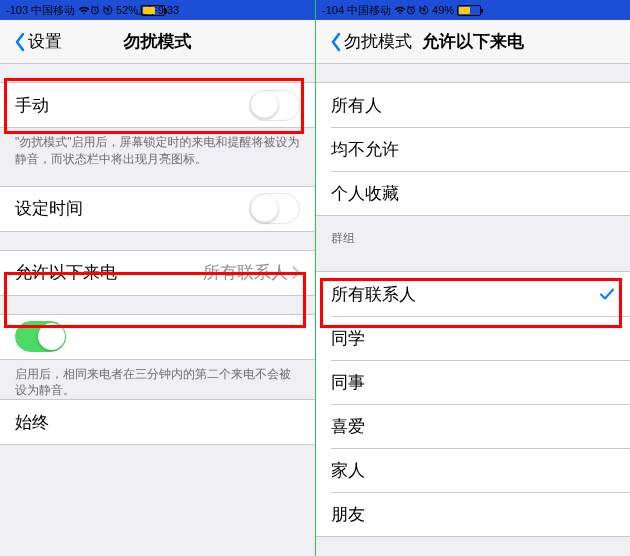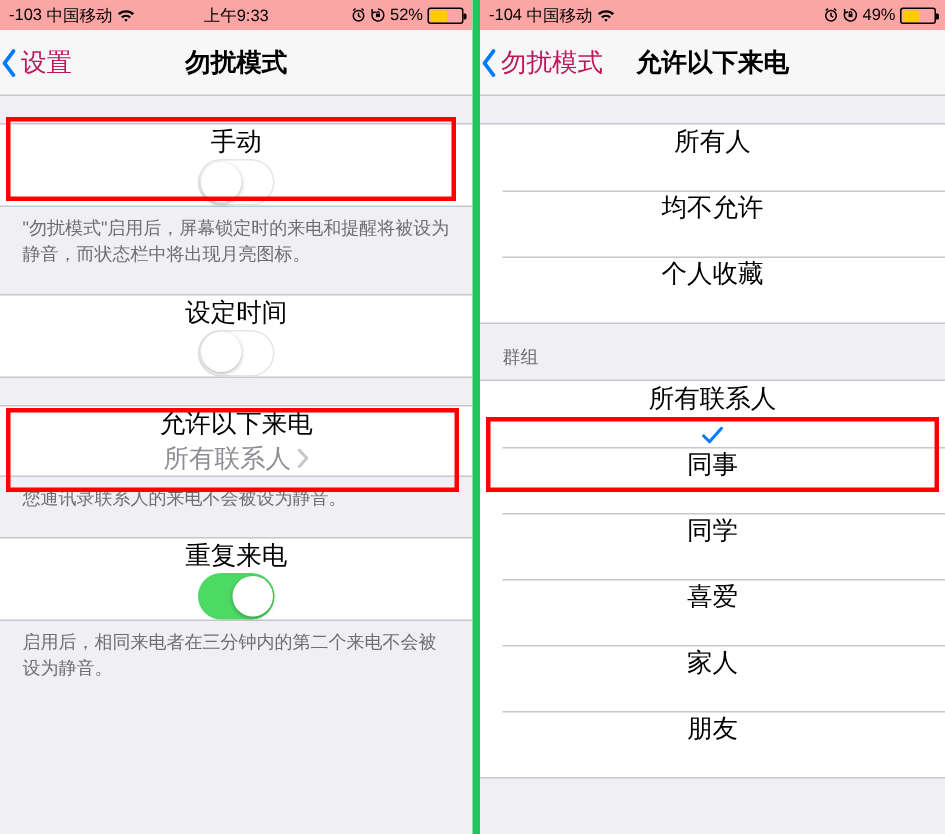--- a/index.html
+++ b/index.html
@@ -1,46 +1,46 @@
 <!DOCTYPE html>
 <html><head>
 <meta charset="utf-8">
 <style>
   * { margin:0; padding:0; box-sizing:border-box; font-family: -apple-system, "Helvetica Neue", Arial, sans-serif; }
   body { background:#fff; width:630px; height:556px; overflow:hidden; }
   .wrap { display:flex; width:630px; height:556px; }
   .phone { width:315px; height:556px; background:#efeff4; display:flex; flex-direction:column; position:relative; overflow:hidden; }
-  .phone + .phone { border-left:5px solid #22c55e; }
-
-  
-  .status { height:20px; background:#fca5a5; display:flex; align-items:center; justify-content:space-between; font-size:11px; padding:0 6px; color:#000; }
+  .phone + .phone { border-left:1px solid #22c55e; }
+
+  
+  .status { height:20px; background:#1d4ed8; display:flex; align-items:center; font-size:11px; padding:0 6px; color:#000; }
   .status .left, .status .right { display:flex; align-items:center; gap:3px; }
   .status .center { position:absolute; left:0; right:0; text-align:center; font-size:11px; font-weight:400; pointer-events:none; }
   .wifi-ic { width:12px; height:9px; }
   .batt { width:24px; height:11px; border:1px solid #000; border-radius:2px; position:relative; display:flex; align-items:center; }
   .batt::after { content:""; position:absolute; right:-3px; top:3px; width:2px; height:4px; background:#000; border-radius:0 1px 1px 0; }
   .batt-fill { height:7px; margin-left:1px; background:#ffcc00; border-radius:1px; }
   .alarm-ic, .lock-ic { width:10px; height:10px; }
 
   
   .nav { height:44px; background:#f7f7f8; border-bottom:1px solid #c8c7cc; display:flex; align-items:center; position:relative; }
-  .nav-back { display:flex; align-items:center; color:#be185d; font-size:17px; padding-left:0; gap:2px; }
+  .nav-back { display:flex; align-items:center; color:#000000; font-size:17px; padding-left:14px; gap:2px; }
   .nav-title { position:absolute; left:0; right:0; text-align:center; font-size:17px; font-weight:600; pointer-events:none; }
   .chev { width:12px; height:20px; }
 
   .content { flex:1; overflow:hidden; }
 
   .cell-group { margin-top:18px; background:#fff; border-top:1px solid #c8c7cc; border-bottom:1px solid #c8c7cc; }
   .cell-group.tight { margin-top:0; }
-  .cell { min-height:44px; padding:0 15px; display:flex; align-items:center; justify-content:space-between; font-size:17px; color:#000; position:relative;flex-direction:column; }
+  .cell { min-height:44px; padding:0 15px; display:flex; align-items:center; justify-content:space-between; font-size:17px; color:#000; position:relative; }
   .cell + .cell::before { content:""; position:absolute; left:15px; right:0; top:0; height:1px; background:#c8c7cc; }
   .cell .value { color:#8e8e93; font-size:17px; display:flex; align-items:center; gap:4px; }
   .disclosure { width:8px; height:13px; }
   .footer { font-size:12px; color:#6d6d72; padding:6px 15px 0 15px; line-height:1.4; }
-  .header-label { font-size:12px; color:#6d6d72; padding:14px 15px 6px 15px; }
+  .header-label { font-size:12px; color:#6d6d72; padding:14px 15px 24px 15px; }
 
   
   .switch { width:51px; height:31px; border-radius:31px; background:#fff; border:1.5px solid #e5e5ea; position:relative; flex-shrink:0; }
   .switch.on { background:#4cd964; border-color:#4cd964; }
   .knob { width:27px; height:27px; border-radius:50%; background:#fff; box-shadow:0 1px 3px rgba(0,0,0,0.3); position:absolute; top:0.5px; left:0.5px; transition:none; }
   .switch.on .knob { left:auto; right:0.5px; }
 
   .check { width:16px; height:16px; }
 
   
@@ -119,32 +119,35 @@
         <div class="cell">
           <span>允许以下来电</span>
           <span class="value">
             <span>所有联系人</span>
             <svg class="disclosure" viewBox="0 0 8 13">
                 <path d="M1.5 1 L6.5 6.5 L1.5 12" fill="none" stroke="#c7c7cc" stroke-width="2" stroke-linecap="round" stroke-linejoin="round"></path>
               </svg>
           </span>
         </div>
       </div>
-      <div class="footer">您通讯录联系人的来电不会被设为静音。</div>
-
-      <div class="cell-group">
-        <div class="cell">
-          <span>重复来电</span>
+
+      <div class="cell-group">
+        <div class="cell">
           <div class="switch on">
               <div class="knob"></div>
             </div>
         </div>
       </div>
       <div class="footer">启用后，相同来电者在三分钟内的第二个来电不会被设为静音。</div>
 
+      <div class="cell-group tight">
+        <div class="cell">
+          <span>始终</span>
+        </div>
+      </div>
 
     </div>
   </div>
 
   <div class="phone">
     <div class="hl" style="left:4px; top:278px; width:302px; height:50px;"></div>
 
     <div class="status">
       <div class="left">
         <span>-104</span>
@@ -198,26 +201,26 @@
 
       <div class="header-label">群组</div>
       <div class="cell-group tight">
         <div class="cell">
           <span>所有联系人</span>
           <svg class="check" viewBox="0 0 16 16">
               <path d="M2 8.5 L6 12.5 L14 3.5" fill="none" stroke="#007aff" stroke-width="2" stroke-linecap="round" stroke-linejoin="round"></path>
             </svg>
         </div>
         <div class="cell">
+          <span>同学</span>
+        </div>
+        <div class="cell">
           <span>同事</span>
         </div>
         <div class="cell">
-          <span>同学</span>
-        </div>
-        <div class="cell">
           <span>喜爱</span>
         </div>
         <div class="cell">
           <span>家人</span>
         </div>
         <div class="cell">
           <span>朋友</span>
         </div>
       </div>
 

